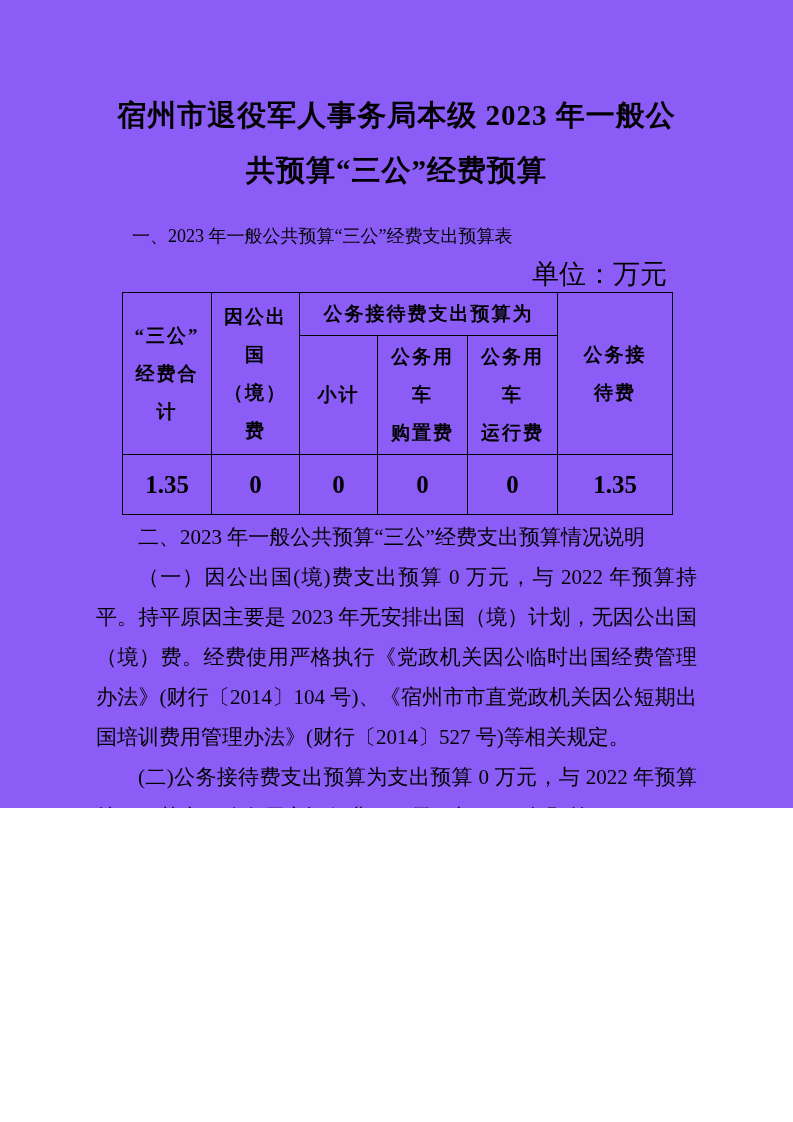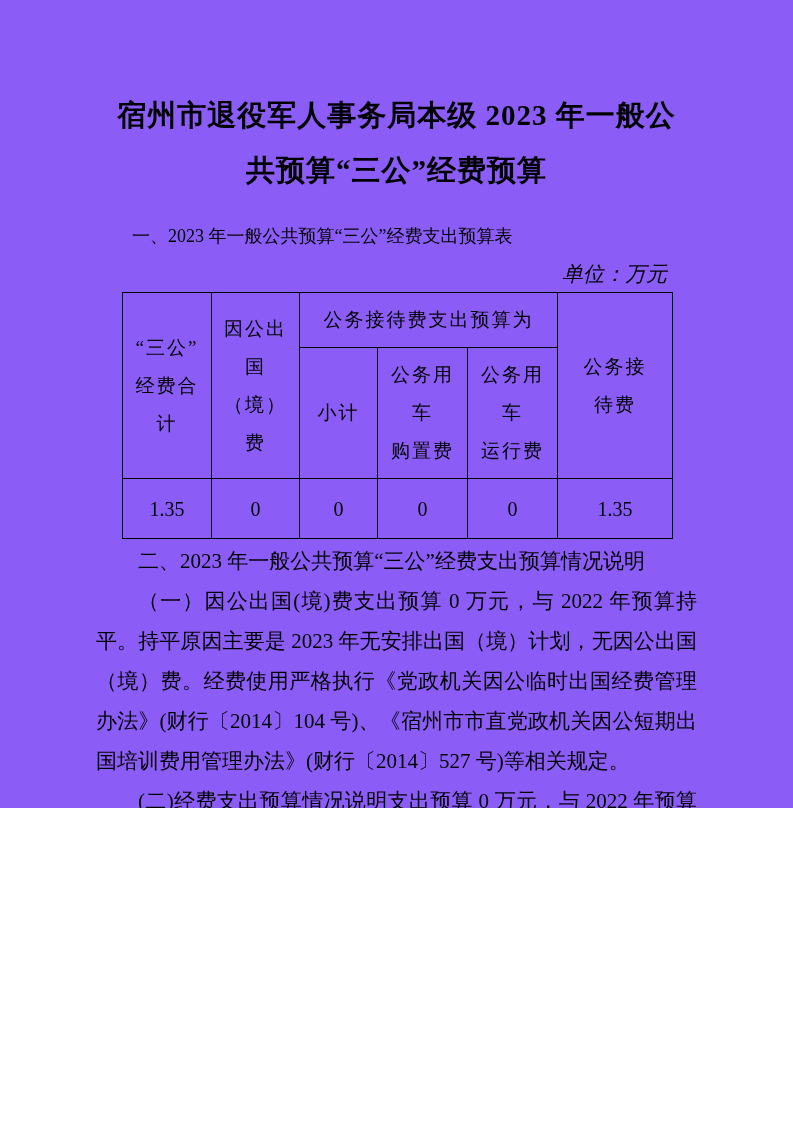--- a/index.html
+++ b/index.html
@@ -31,49 +31,48 @@
   .section-heading {
     margin: 0;
     font-size: 18px;
     line-height: 40px;
     text-indent: 2em;
   }
   .heading-1 {
     margin-top: 18px;
   }
   .unit-label {
-    font-size: 21px;
+    font-size: 27px;
     line-height: 36px;
     text-align: right;
     padding-right: 30px;
-    font-style: italic;
   }
   table.budget-table {
     border-collapse: collapse;
     table-layout: fixed;
     width: 550px;
     margin-left: 26px;
   }
   table.budget-table th,
   table.budget-table td {
     border: 1px solid #000000;
-    font-weight: normal;
+    font-weight: bold;
     text-align: center;
     vertical-align: middle;
-    padding: 8px 4px;
+    padding: 2px 4px;
     box-sizing: border-box;
   }
   table.budget-table th {
     font-size: 19px;
     line-height: 38px;
     white-space: pre-line;
     letter-spacing: 2px;
   }
   table.budget-table td {
-    font-size: 20px;
+    font-size: 25px;
     line-height: 22px;
   }
   tr.row-group  { height: 41px; }
   tr.row-sub    { height: 85px; }
   tr.row-data   { height: 60px; }
   .col-total     { width: 89px; }
   .col-abroad    { width: 88px; }
   .col-subtotal  { width: 78px; }
   .col-purchase  { width: 90px; }
   .col-operation { width: 90px; }
@@ -144,17 +143,17 @@
 
   <div class="body-text">
     <p class="body-para">二、2023 年一般公共预算“三公”经费支出预算情况说明</p>
 
 
     <p class="body-para">
       <b>（一）因公出国(境)费</b><span>支出预算 0 万元，与 2022 年预算持平。持平原因主要是 2023 年无安排出国（境）计划，无因公出国（境）费。经费使用严格执行《党政机关因公临时出国经费管理办法》(财行〔2014〕104 号)、《宿州市市直党政机关因公短期出国培训费用管理办法》(财行〔2014〕527 号)等相关规定。</span>
     </p>
 
     <p class="body-para">
-      <b>(二)经费支出预算情况说明</b><span>支出预算 0 万元，与 2022 年预算持平。其中：公务用车运行费 0 万元，与 2022 年预算</span>
+      <b>(二)公务接待费支出预算为</b><span>支出预算 0 万元，与 2022 年预算持平。其中：公务用车运行费 0 万元，与 2022 年预算</span>
     </p>
   </div>
 
 </div>
 
 </body></html>

